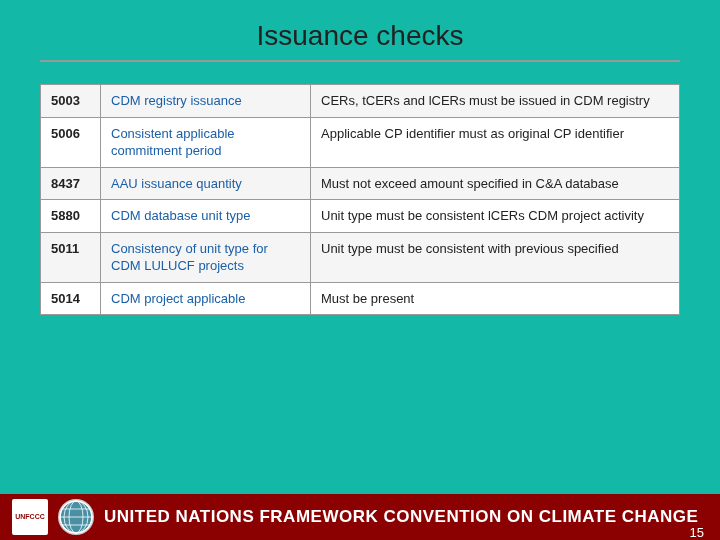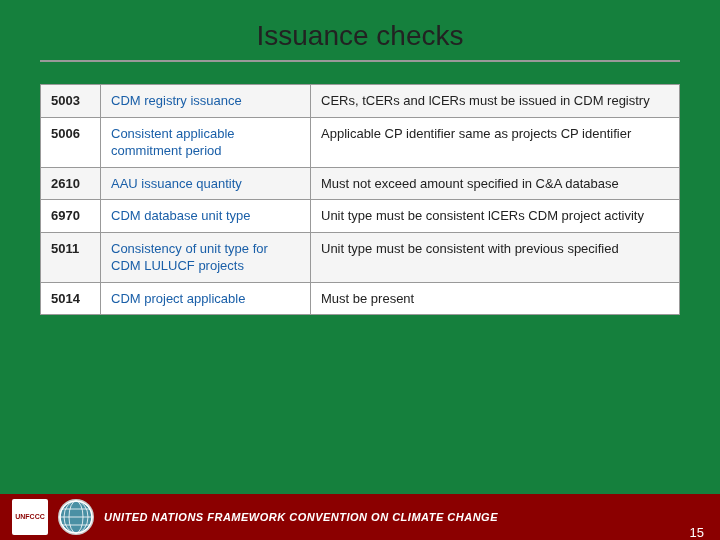--- a/index.html
+++ b/index.html
@@ -10,21 +10,21 @@
       font-family: Arial, sans-serif;
       overflow: hidden;
       position: relative;
     }
 
     .page-container {
       width: 720px;
       height: 540px;
       display: flex;
       flex-direction: column;
-      background: #15803d;
+      background: #14b8a6;
     }
 
     .main-content {
       flex: 1;
       padding: 20px 40px 10px 40px;
       display: flex;
       flex-direction: column;
     }
 
     .page-title {
@@ -112,26 +112,25 @@
       border-radius: 50%;
       display: flex;
       align-items: center;
       justify-content: center;
       font-size: 18px;
       color: #336699;
     }
 
     .footer-text {
       color: #ffffff;
-      font-size: 11px;
+      font-size: 17px;
       font-weight: bold;
       letter-spacing: 0.5px;
       text-transform: uppercase;
       flex: 1;
-      font-style: italic;
     }
 
     .page-number {
       position: absolute;
       bottom: 0;
       right: 12px;
       font-size: 13px;
       color: #fff;
       background: #8b0000;
       padding: 0 4px;
@@ -154,29 +153,29 @@
       <table>
         <tbody id="table-body">
         <tr>
               <td class="col-code">5003</td>
               <td class="col-name">CDM registry issuance</td>
               <td class="col-rule">CERs, tCERs and lCERs must be issued in CDM registry</td>
             </tr>
             <tr>
               <td class="col-code">5006</td>
               <td class="col-name">Consistent applicable commitment period</td>
-              <td class="col-rule">Applicable CP identifier same as projects CP identifier</td>
-            </tr>
-            <tr>
-              <td class="col-code">2610</td>
+              <td class="col-rule">Applicable CP identifier must as original CP identifier</td>
+            </tr>
+            <tr>
+              <td class="col-code">8437</td>
               <td class="col-name">AAU issuance quantity</td>
               <td class="col-rule">Must not exceed amount specified in C&amp;A database</td>
             </tr>
             <tr>
-              <td class="col-code">6970</td>
+              <td class="col-code">5880</td>
               <td class="col-name">CDM database unit type</td>
               <td class="col-rule">Unit type must be consistent lCERs CDM project activity</td>
             </tr>
             <tr>
               <td class="col-code">5011</td>
               <td class="col-name">Consistency of unit type for CDM LULUCF projects</td>
               <td class="col-rule">Unit type must be consistent with previous specified</td>
             </tr>
             <tr>
               <td class="col-code">5014</td>

